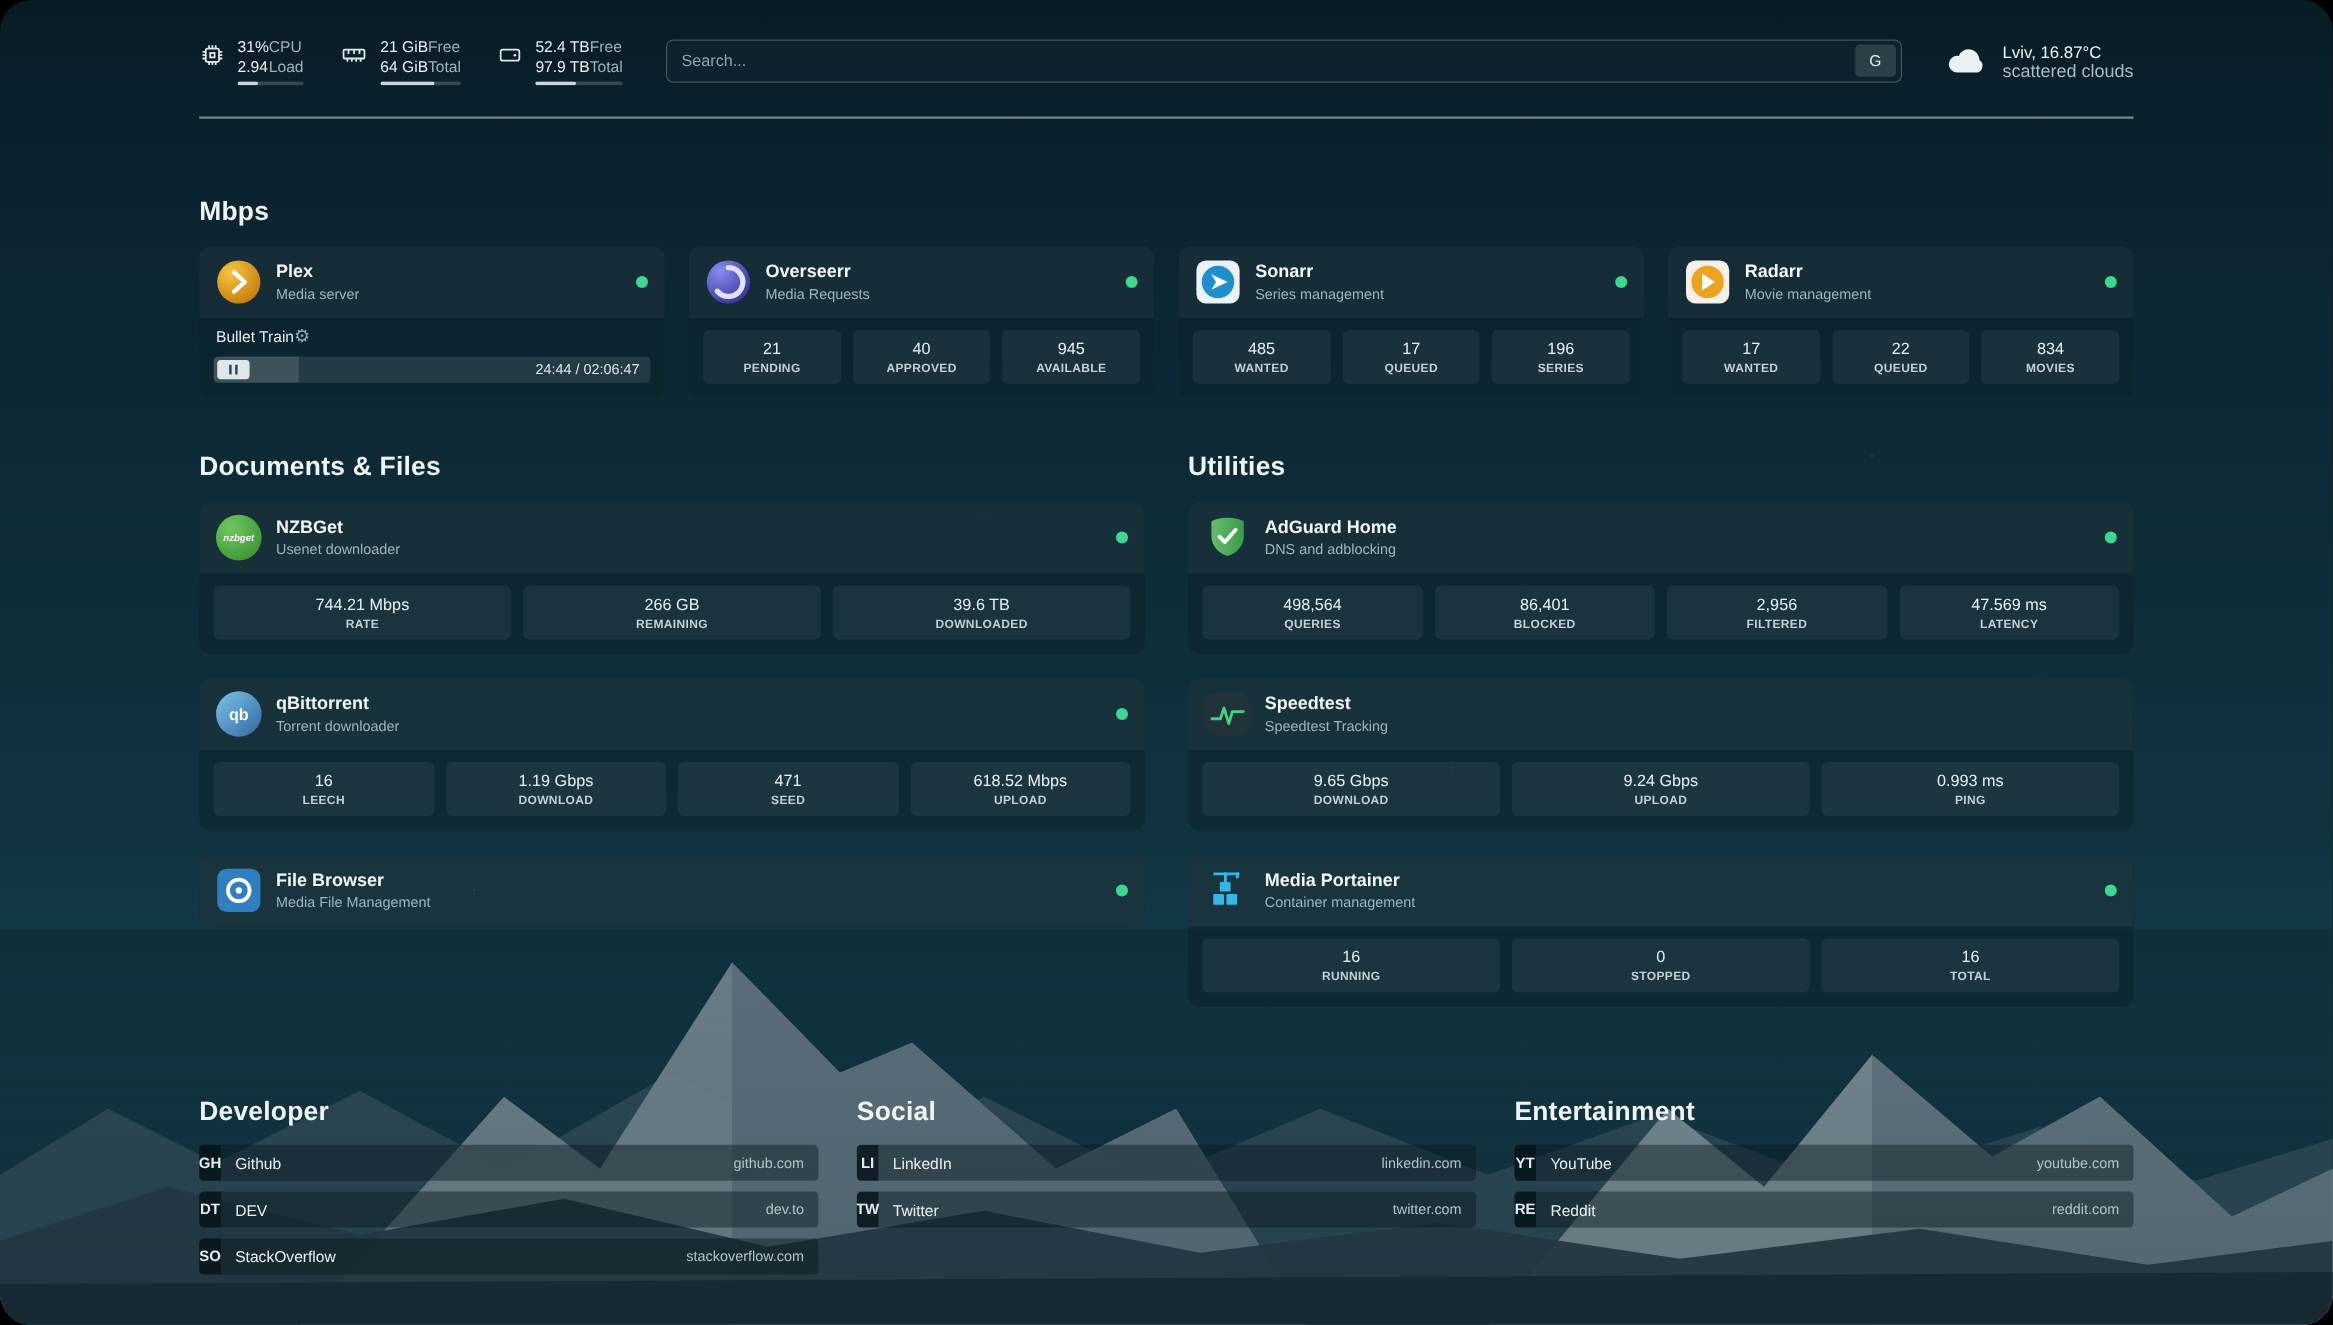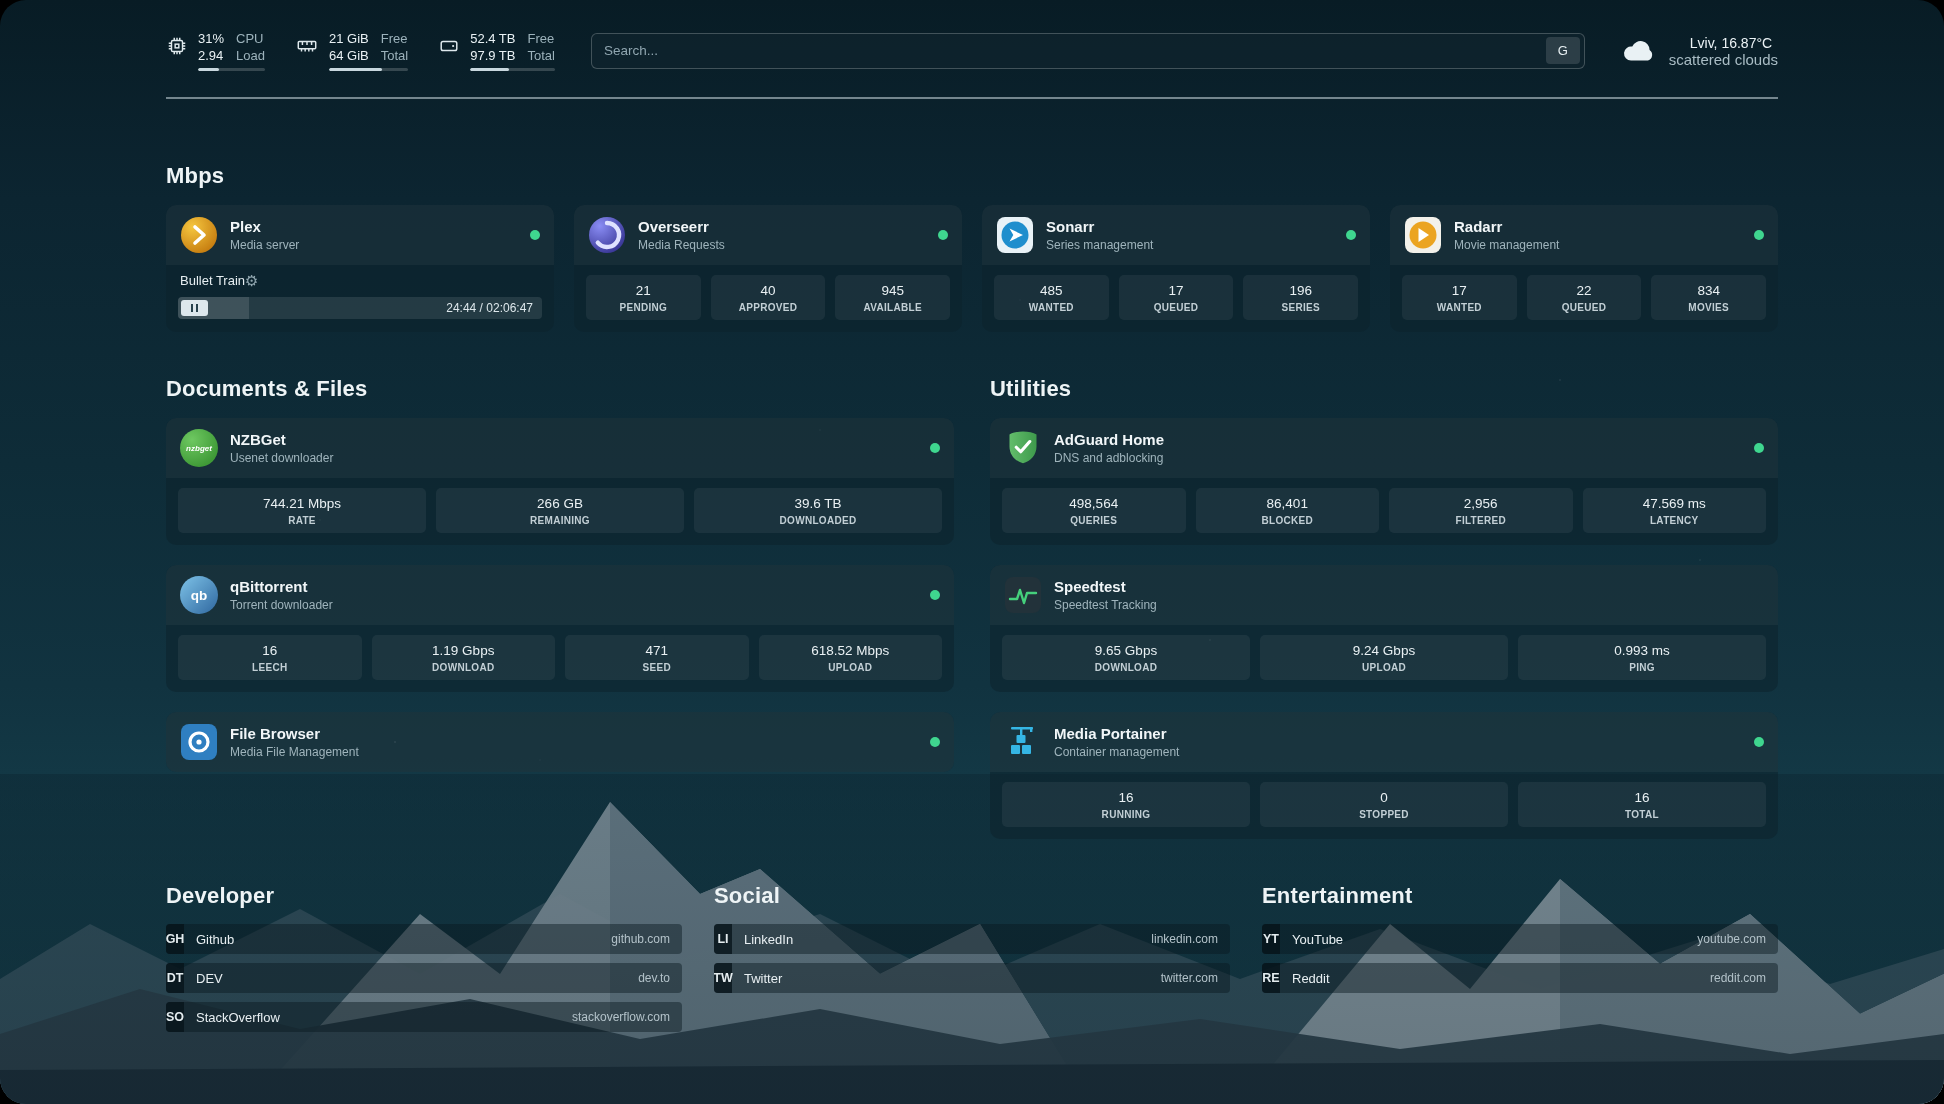--- a/index.html
+++ b/index.html
@@ -19,38 +19,38 @@
   .mountains { position:absolute; left:0; right:0; bottom:0; height:330px; width:100%; z-index:0; }
   .mtn-tint { position:absolute; left:0; right:0; bottom:0; height:330px; z-index:0;
     background:linear-gradient(180deg, rgba(11,35,46,.40), rgba(9,28,37,.48)); }
   .content { position:absolute; inset:0; padding:30px 166px 0; z-index:2; }
 
   
   .topbar { display:flex; align-items:center; gap:36px; }
   .res-group { display:flex; gap:30px; flex:none; }
   .res { display:flex; gap:10px; align-items:flex-start; }
   .res-icon { margin-top:5px; line-height:0; }
-  .res-cols { display:flex; gap:12px; font-size:13px; line-height:17px; }
+  .res-cols { display:flex; font-size:13px; line-height:17px; }
   .res-vals { display:flex; flex-direction:column; color:#e9f1f4; }
   .res-labels { display:flex; flex-direction:column; color:#9cb2bb; }
   .res-bar { margin-top:4px; height:3px; background:rgba(255,255,255,.18); border-radius:2px; overflow:hidden; }
   .res-bar i { display:block; height:100%; background:#c8d7de; border-radius:2px; }
 
   .searchwrap { flex:1; }
   .searchbox { display:flex; align-items:center; height:36px; background:rgba(16,37,47,.6);
     border:1px solid rgba(255,255,255,.22); border-radius:6px; padding:3px 4px 3px 12px; }
   .searchbox input { flex:1; background:transparent; border:0; outline:0; color:#e8f0f3; font-size:13.5px;
     font-family:"Liberation Sans","DejaVu Sans",sans-serif; }
   .searchbox input::placeholder { color:#90a6b0; }
   .g-btn { width:34px; height:27px; flex:none; background:rgba(255,255,255,.13); border:0; border-radius:4px;
     color:#e8f0f3; font-size:13px; cursor:pointer; font-family:inherit; }
 
   .weather { display:flex; align-items:center; gap:12px; flex:none; }
   .weather-text { display:flex; flex-direction:column; }
-  .weather-loc { font-size:14px; color:#ecf3f6; line-height:18px;margin-left:21px; }
+  .weather-loc { font-size:14px; color:#ecf3f6; line-height:18px; }
   .weather-cond { font-size:15px; color:#a9bcc4; line-height:16px; }
 
   .divider { margin-top:26px; border:0; border-top:2px solid rgba(222,235,241,.5); }
 
   
   .section-title { font-size:22px; font-weight:600; color:#eef4f6; letter-spacing:.2px; }
   .media-section { margin-top:64px; }
   .cards-grid { display:grid; grid-template-columns:repeat(4,1fr); gap:20px; margin-top:16px; }
   .card { background:rgba(13,34,43,.55); border-radius:10px; overflow:hidden; }
   .card-head { display:flex; align-items:center; gap:12px; padding:11px 14px; background:rgba(255,255,255,.045); cursor:pointer; }
@@ -76,21 +76,21 @@
     display:flex; align-items:center; justify-content:center; gap:3px; cursor:pointer; border:0; }
   .pause-pill i { width:2px; height:8px; background:#27414c; display:block; }
   .plex-time { position:relative; margin-left:auto; padding-right:9px; font-size:12px; color:#dde7eb; }
 
   
   .columns { display:grid; grid-template-columns:1fr 1fr; gap:36px; margin-top:44px; align-items:start; }
   .col .section-title { margin-bottom:16px; }
   .col .card { margin-bottom:20px; }
 
   
-  .bookmarks { display:grid; grid-template-columns:repeat(3,1fr); gap:32px; margin-top:24px; }
+  .bookmarks { display:grid; grid-template-columns:repeat(3,1fr); gap:32px; margin-top:54px; }
   .bm-group .section-title { margin-bottom:15px; }
   .bm-row { display:flex; align-items:stretch; height:30px; margin-bottom:9px; background:rgba(9,24,31,.45);
     border-radius:4px; overflow:hidden; cursor:pointer; }
   .bm-abbr { width:18px; flex:none; background:rgba(7,19,25,.78); color:#e3ebee; display:flex; align-items:center;
     justify-content:center; font-weight:700; font-size:12.5px; }
   .bm-name { flex:1; display:flex; align-items:center; padding-left:12px; color:#e8eff2; font-size:13px; }
   .bm-domain { display:flex; align-items:center; padding-right:12px; color:#b3c2c9; font-size:12px; }
 
   
   .icon-badge { width:38px; height:38px; display:flex; align-items:center; justify-content:center;

